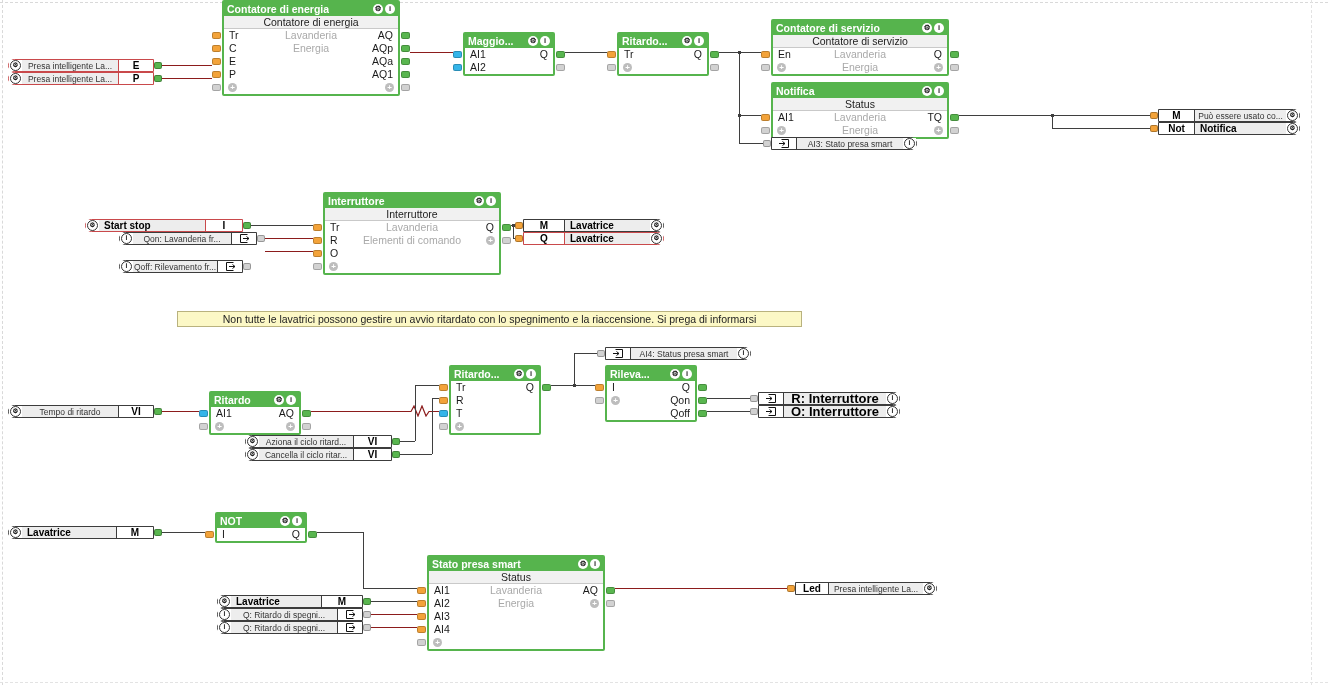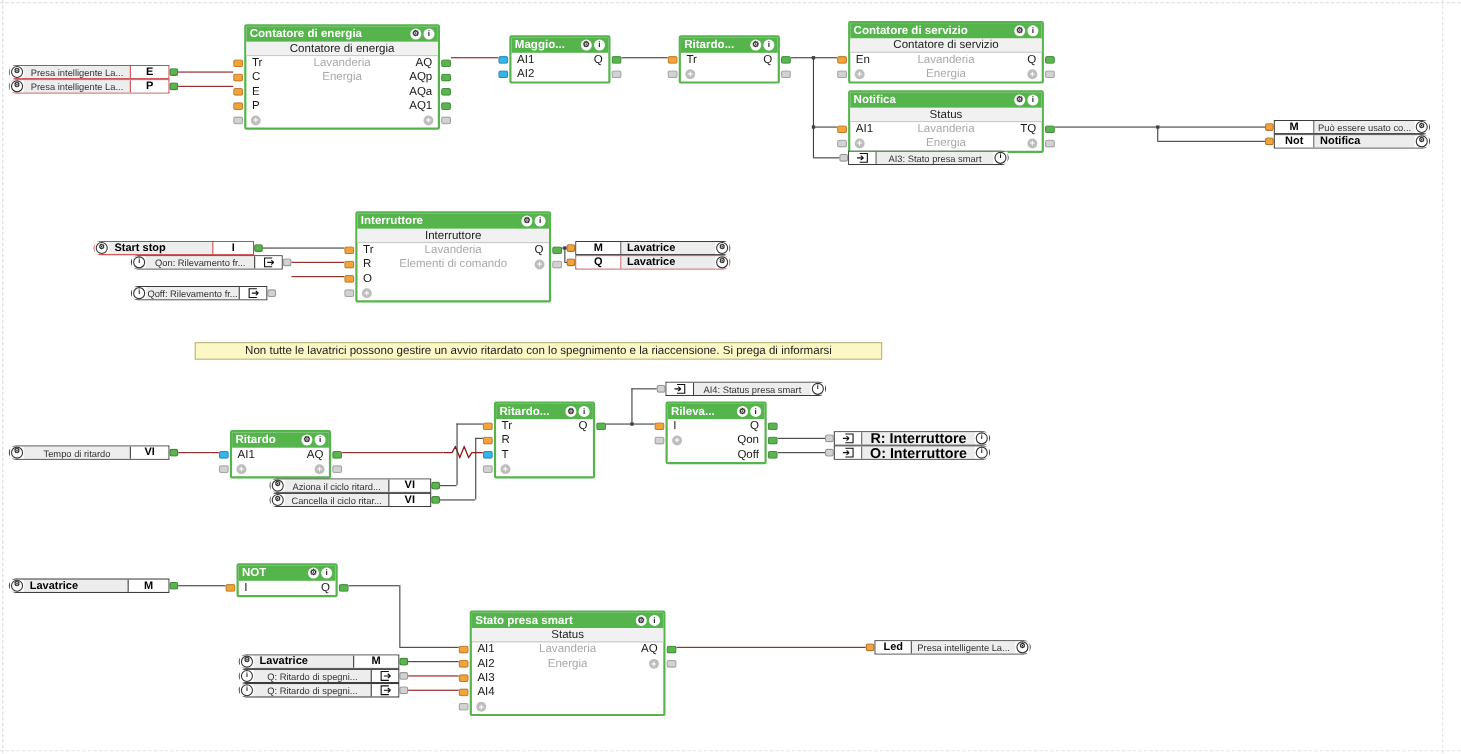--- a/index.html
+++ b/index.html
@@ -117,21 +117,21 @@
   <div class="wire v" style="left:363px;top:532px;height:56px"></div>
   <div class="wire h" style="left:363px;top:588px;width:54px"></div>
   <div class="wire h" style="left:371px;top:601px;width:46px"></div>
 
   <div class="jdot" style="left:738px;top:51px"></div>
   <div class="jdot" style="left:738px;top:114px"></div>
   <div class="jdot" style="left:1051px;top:114px"></div>
   <div class="jdot" style="left:512px;top:224px"></div>
   <div class="jdot" style="left:573px;top:384px"></div>
 
-  <div class="block" style="left:222px;top:22px;width:178px">
+  <div class="block" style="left:222px;top:0;width:178px">
     <div class="bhdr">
       <span class="btitle">Contatore di energia</span>
       <span class="hicons">
           <span class="hicon">⚙</span>
           <span class="hicon">i</span>
         </span>
     </div>
     <div class="bsub">Contatore di energia</div>
     <div class="brow">
         <span class="conn cl co"></span>
@@ -431,34 +431,34 @@
   </div>
   <div class="iobox inb rl red" style="left:8px;top:72px;width:146px">
     <span class="cap">
         <span class="circ">⚙</span>
       </span>
     <span class="lbl">Presa intelligente La...</span>
     <span class="port">P</span>
     <span class="nub nr cg"></span>
   </div>
 
-  <div class="iobox inb rl red" style="left:85px;top:219px;width:146px">
+  <div class="iobox inb rl red" style="left:85px;top:219px;width:158px">
     <span class="cap">
         <span class="circ">⚙</span>
       </span>
     <span class="lbl bl">Start stop</span>
     <span class="port" style="flex-basis:36px">I</span>
     <span class="nub nr cg"></span>
   </div>
 
   <div class="iobox inb rl" style="left:119px;top:232px;width:138px">
     <span class="cap">
         <span class="circ">i</span>
       </span>
-    <span class="lbl">Qon: Rilevamento fr...</span>
+    <span class="lbl">Qon: Lavanderia fr...</span>
     <span class="door">
         <svg width="11" height="11" viewBox="0 0 11 11">
           <path d="M8.5,1.5 L1.5,1.5 L1.5,9.5 L8.5,9.5" fill="none" stroke="#111"></path>
           <path d="M4,5.5 H10 M10,5.5 L7.5,3.5 M10,5.5 L7.5,7.5" fill="none" stroke="#111"></path>
         </svg>
       </span>
     <span class="nub nr cx"></span>
   </div>
   <div class="iobox inb rl" style="left:119px;top:260px;width:124px">
     <span class="cap">

